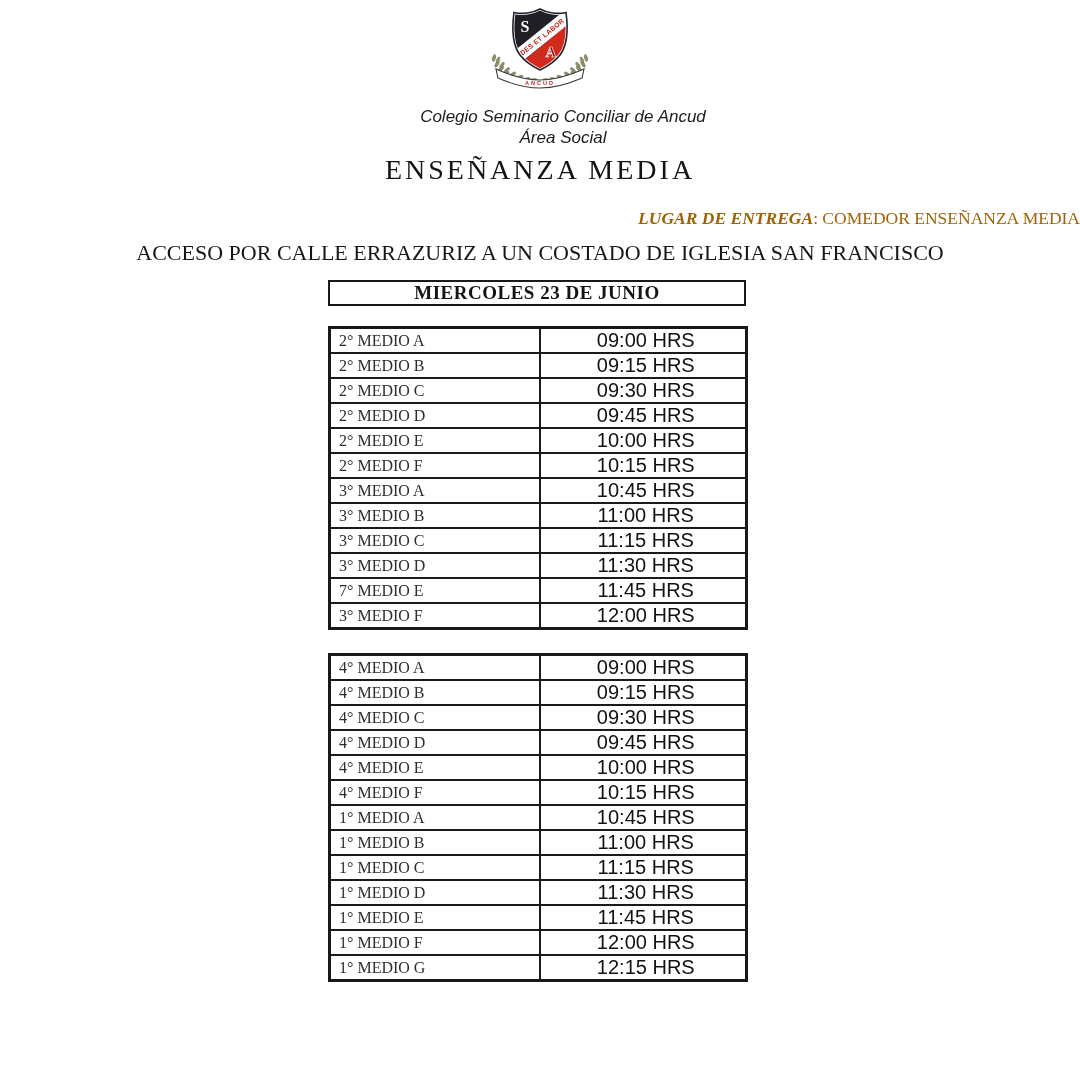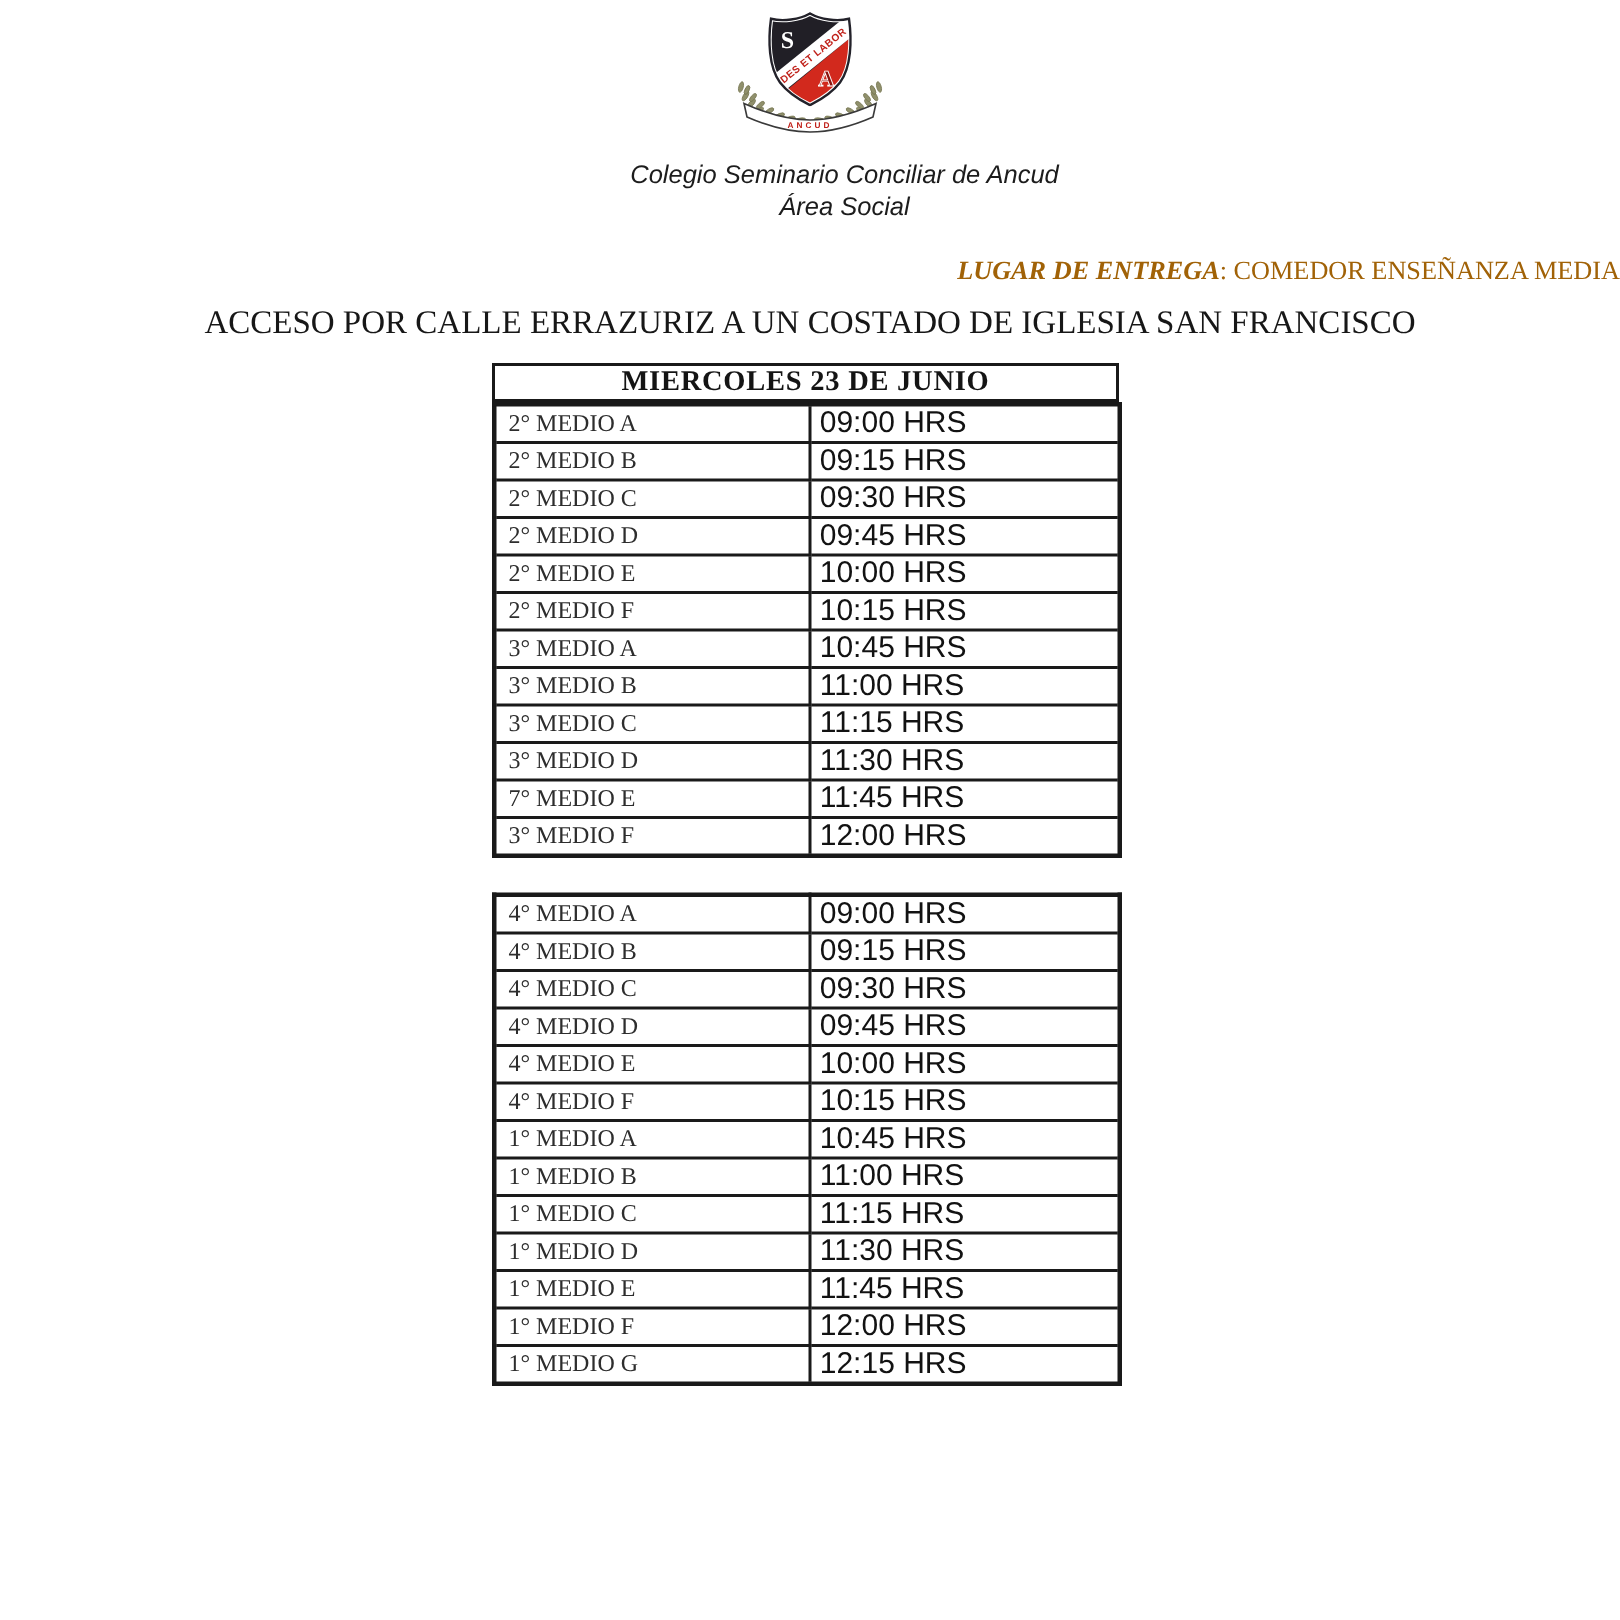--- a/index.html
+++ b/index.html
@@ -63,21 +63,21 @@
   .day-box span{white-space:pre;}
   .day-box.box1{width:414px;margin:18px 0 0 328px;}
   .day-box.box2{width:395px;margin:39px 0 0 347px;}
   
   table.sched{
     border-collapse:collapse;
     table-layout:fixed;
     margin-left:328px;
     border:3px solid #191919;
   }
-  table.sched.t1{}
+  table.sched.t1{margin-top:20px;}
   table.sched.t2{margin-top:23px;}
   table.sched td{
     border:2px solid #1a1a1a;
     vertical-align:middle;
     overflow:hidden;
   }
   table.sched col.c-group{width:210px;}
   table.sched col.c-time{width:207px;}
   .t1 td{height:22.3px;}
   .t2 td{height:22.8px;}
@@ -85,20 +85,21 @@
     font-family:"Liberation Serif", serif;
     font-size:16px;
     color:#2d2d2d;
     padding:0 0 0 8px;
   }
   td.time{
     font-family:"Liberation Sans", sans-serif;
     font-size:20px;
     color:#121212;
     padding:0 0 0 6px;
+    text-align:center;
   }
 </style>
 </head>
 <body>
 
 <div class="page">
 
   <svg class="logo-wrap" viewBox="0 0 112 86" width="112" height="86" aria-hidden="true">
     <defs>
       <clipPath id="shieldClip">
@@ -140,20 +141,21 @@
       <text transform="translate(29,56) rotate(-39)" x="4" y="2" font-family="Liberation Sans, sans-serif" font-size="6.8" font-weight="bold" letter-spacing="0.3" fill="#c0211a">FIDES ET LABOR</text>
       <text x="41" y="27" text-anchor="middle" font-family="Liberation Serif, serif" font-size="16" font-weight="bold" fill="#ffffff">S</text>
       <text x="67" y="52" text-anchor="middle" font-family="Liberation Serif, serif" font-size="15" font-weight="bold" fill="#8c130e" stroke="#ffffff" stroke-width="0.6">A</text>
       <path d="M56,4 C49,8 38,9.5 30,7.5 C28,22 28.5,40 36,50 C43,59 52,63 56,65 C60,63 69,59 76,50 C83.5,40 84,22 82,7.5 C74,9.5 63,8 56,4 Z" fill="none" stroke="#ffffff" stroke-width="3"></path>
     </g>
     <path d="M56,4 C49,8 38,9.5 30,7.5 C28,22 28.5,40 36,50 C43,59 52,63 56,65 C60,63 69,59 76,50 C83.5,40 84,22 82,7.5 C74,9.5 63,8 56,4 Z" fill="none" stroke="#23222a" stroke-width="1.6"></path>
   </svg>
 
   <div class="org-line first">Colegio Seminario Conciliar de Ancud</div>
   <div class="org-line second">Área Social</div>
+  <div class="main-title">ENSEÑANZA MEDIA</div>
 
   <div class="delivery-line">
     <span class="lbl">LUGAR DE ENTREGA</span><span>: COMEDOR ENSEÑANZA MEDIA</span>
   </div>
   <div class="access-line">ACCESO POR CALLE ERRAZURIZ A UN COSTADO DE IGLESIA SAN FRANCISCO</div>
 
   <div class="day-box box1">
     <span>MIERCOLES 23 DE JUNIO</span>
   </div>
   <table class="sched t1">

